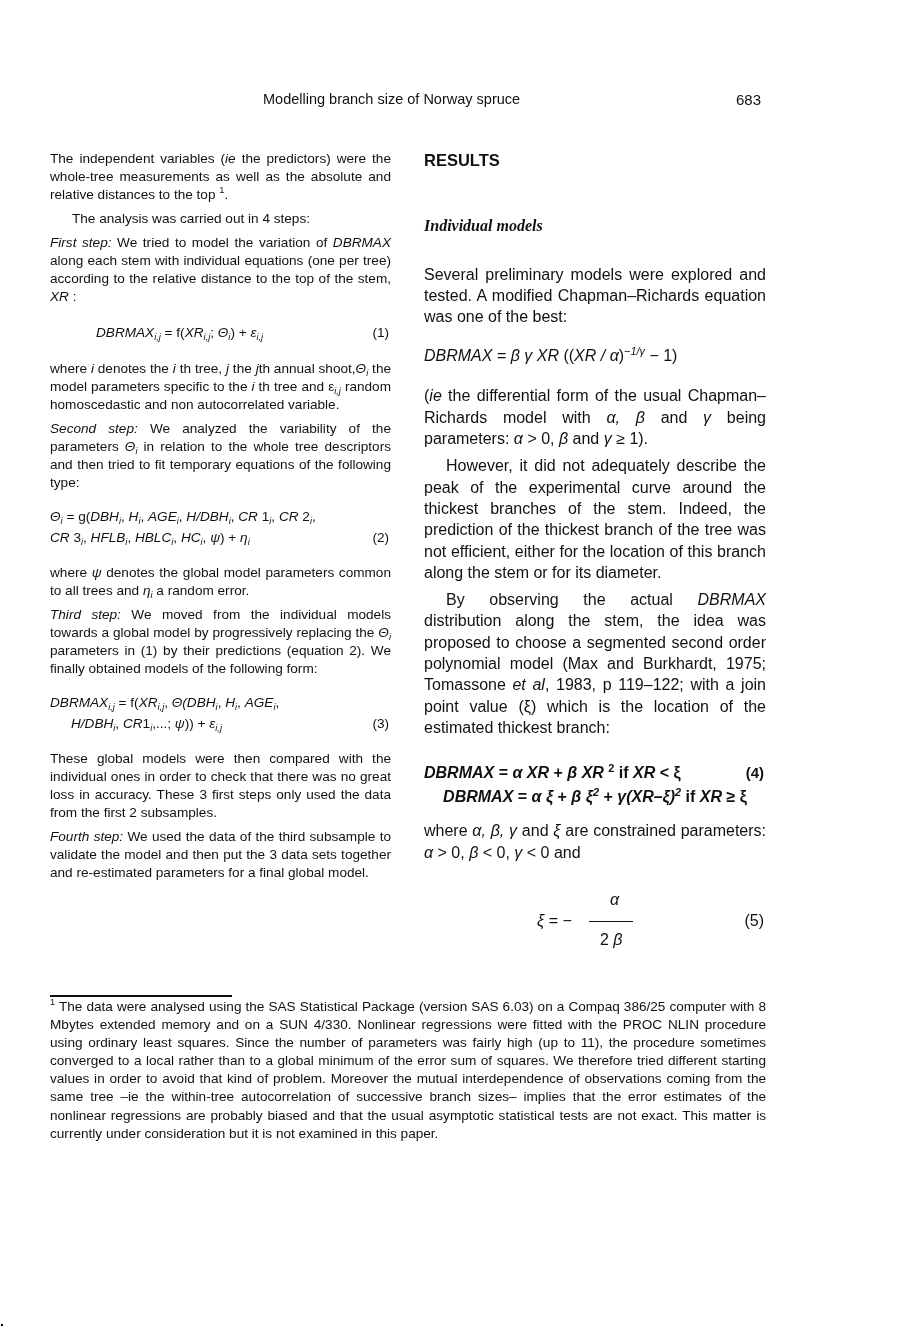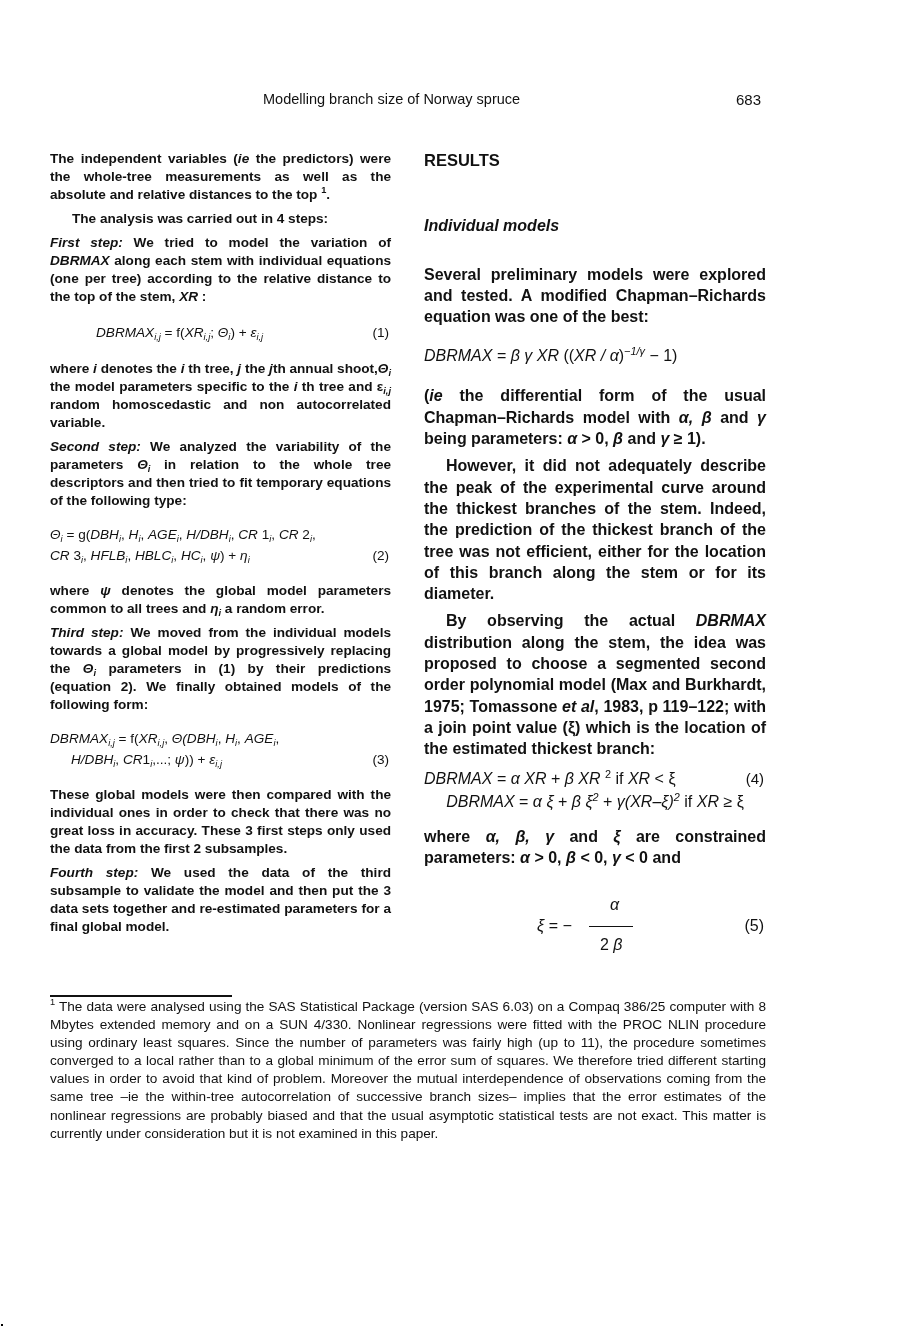--- a/index.html
+++ b/index.html
@@ -15,33 +15,33 @@
   .page-number { position: absolute; left: 736px; top: 0; font-size: 15px; }
 
   .col-left {
     position: absolute; left: 50px; top: 150px; width: 341px;
     font-size: 13.6px; line-height: 18px;
   }
   .col-right {
     position: absolute; left: 424px; top: 150px; width: 342px;
     font-size: 16px; line-height: 21.3px;
   }
-  p { margin: 0; text-align: justify; font-weight: bold; }
+  p { margin: 0; text-align: justify; }
   .indent { text-indent: 22px; }
   .gap-s { margin-top: 6px; }
   i, .it { font-style: italic; }
   sub { font-size: 68%; vertical-align: -3px; line-height: 0; }
   sup { font-size: 68%; vertical-align: 6px; line-height: 0; }
 
   .eq { position: relative; font-style: italic; white-space: nowrap; }
   .eq .num { position: absolute; right: 0; font-style: normal; }
   .eq-line { white-space: nowrap; }
 
   .section-head { font-weight: bold; font-size: 16.5px; margin: 0; }
-  .sub-head { font-weight: bold; font-style: italic; font-size: 16px; margin: 0; }
+  .sub-head { font-weight: bold; font-style: italic; font-size: 16px; margin: 0; font-family: Liberation Serif, serif; }
 
   .fraction-eq {
     position: relative; height: 64px; margin-top: 26px;
   }
   .frac-lhs { position: absolute; left: 113px; top: 21px; font-style: italic; }
   .frac-num { position: absolute; left: 186px; top: 0; font-style: italic; }
   .frac-bar { position: absolute; left: 165px; top: 32px; width: 44px; height: 1px; background: #111; }
   .frac-den { position: absolute; left: 176px; top: 40px; }
   .frac-eqnum { position: absolute; right: 2px; top: 21px; }
 
@@ -107,21 +107,21 @@
   <p style="margin-top:27px;">Several preliminary models were explored and tested. A modified Chapman–Richards equation was one of the best:</p>
 
   <div class="eq" style="margin-top:18px; height:22px;">DBRMAX<span style="font-style:normal"> = </span>β γ XR<span style="font-style:normal"> ((</span>XR / α<span style="font-style:normal">)</span><sup>−1/γ</sup><span style="font-style:normal"> − 1)</span></div>
 
   <p style="margin-top:18px;">(<i>ie</i> the differential form of the usual Chapman–Richards model with <i>α, β</i> and <i>γ</i> being parameters: <i>α</i> &gt; 0, <i>β</i> and <i>γ</i> ≥ 1).</p>
 
   <p class="indent gap-s">However, it did not adequately describe the peak of the experimental curve around the thickest branches of the stem. Indeed, the prediction of the thickest branch of the tree was not efficient, either for the location of this branch along the stem or for its diameter.</p>
 
   <p class="indent gap-s">By observing the actual <i>DBRMAX</i> distribution along the stem, the idea was proposed to choose a segmented second order polynomial model (Max and Burkhardt, 1975; Tomassone <i>et al</i>, 1983, p 119–122; with a join point value (ξ) which is the location of the estimated thickest branch:</p>
 
-  <div class="eq" style="margin-top:8px; height:46px;">
+  <div class="eq" style="margin-top:24px; height:46px;font-weight:bold;">
     <div class="eq-line">DBRMAX<span style="font-style:normal"> = </span>α XR<span style="font-style:normal"> + </span>β XR<span style="font-style:normal"> <sup>2</sup> if </span>XR<span style="font-style:normal"> &lt; ξ</span></div>
     <div class="eq-line" style="margin-top:2px;text-align:center;">DBRMAX<span style="font-style:normal"> = </span>α ξ<span style="font-style:normal"> + </span>β ξ<sup>2</sup><span style="font-style:normal"> + </span>γ(XR–ξ)<sup>2</sup><span style="font-style:normal"> if </span>XR<span style="font-style:normal"> ≥ ξ</span></div>
     <span class="num" style="top:0; right:2px; font-size:15px;">(4)</span>
   </div>
 
   <p style="margin-top:12px;">where <i>α, β, γ</i> and <i>ξ</i> are constrained parameters: <i>α</i> &gt; 0, <i>β</i> &lt; 0, <i>γ</i> &lt; 0 and</p>
 
   <div class="fraction-eq">
     <span class="frac-lhs">ξ = −</span>
     <span class="frac-num">α</span>

